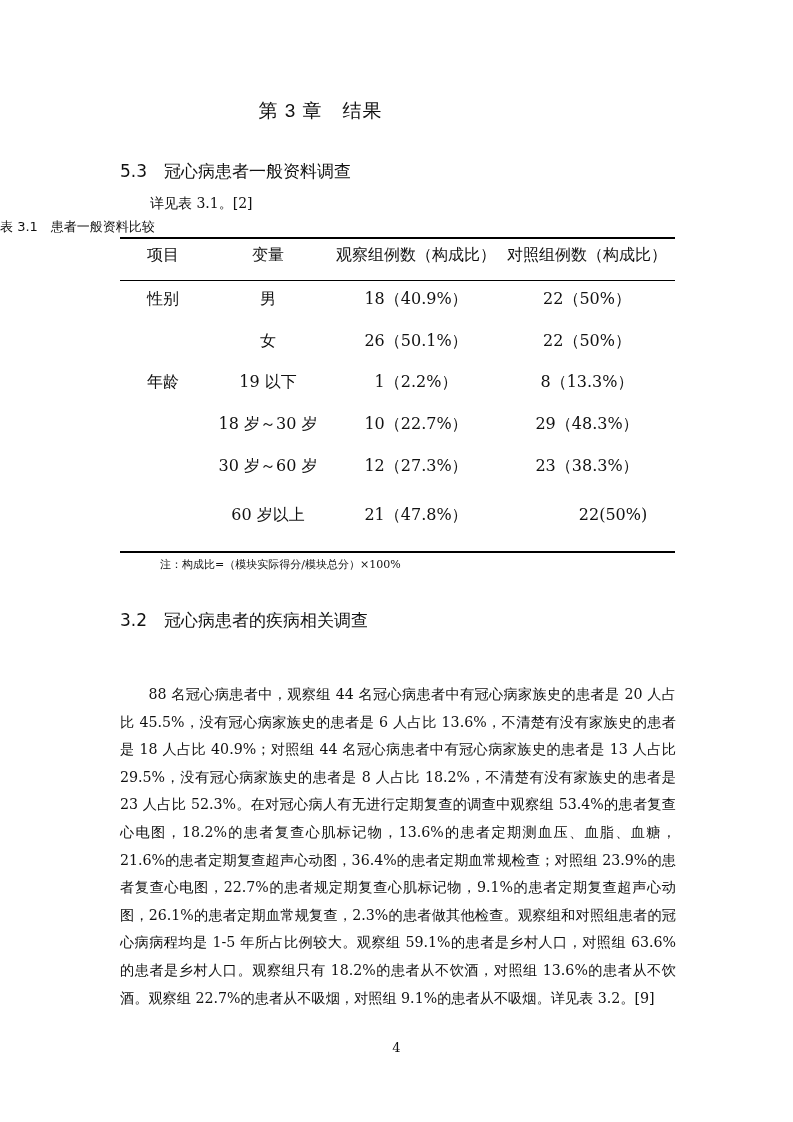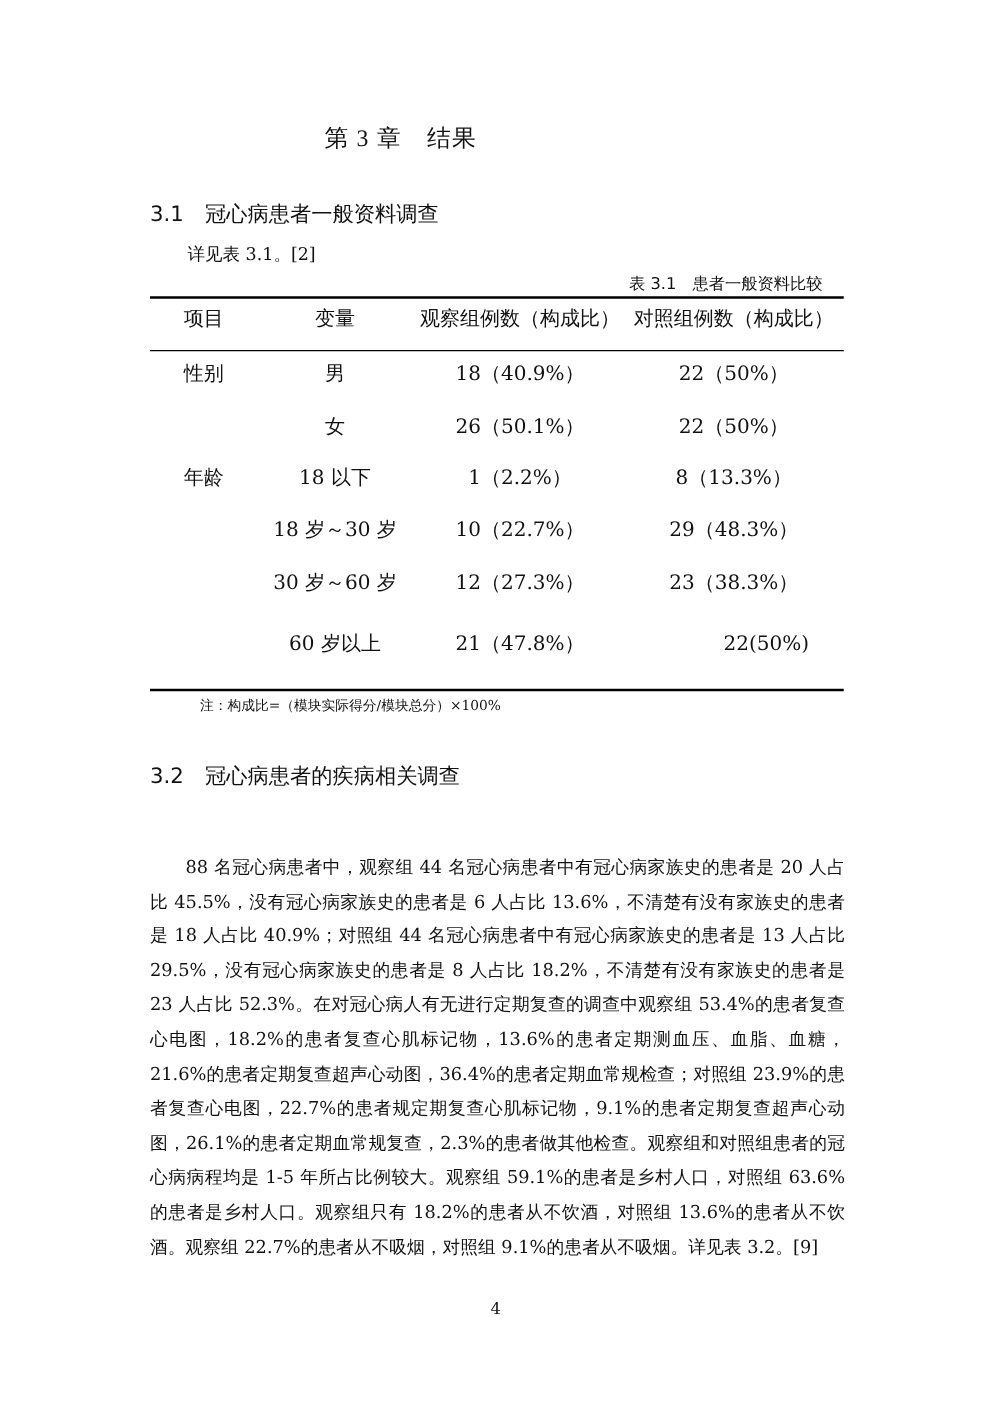--- a/index.html
+++ b/index.html
@@ -1,40 +1,40 @@
 <!DOCTYPE html>
 <html><head>
 <meta charset="utf-8">
 <style>
   html, body { margin:0; padding:0; background:#fff; }
   body { width:793px; height:1122px; position:relative; overflow:hidden;
          font-family:"DejaVu Serif", "Liberation Serif", serif; color:#111; }
   .chapter-title { position:absolute; top:98px; left:0; width:641px; text-align:center;
-         font-family:Liberation Serif, serif; font-size:19px; letter-spacing:1px; }
+         font-family:Liberation Sans, sans-serif; font-size:19px; letter-spacing:1px; }
   .section-title { position:absolute; left:120px; font-family:"DejaVu Sans","Liberation Sans",sans-serif;
          font-size:17px; }
   .section-title .num { display:inline-block; width:44px; }
   .see-table { position:absolute; left:150px; top:195px; font-size:14px; }
-  .table-caption { position:absolute; top:218px; left:0; width:658px; text-align:right;
+  .table-caption { position:absolute; top:218px; left:0; width:658px; text-align:left;
          font-family:"DejaVu Sans","Liberation Sans",sans-serif; font-size:13px; }
   .rule { position:absolute; left:120px; width:555px; background:#000; }
   .cell { position:absolute; font-size:16px; white-space:nowrap; transform:translateX(-50%); }
   .cell.left { transform:none; }
   .note { position:absolute; left:160px; top:557px; font-size:11px; }
   .para { position:absolute; left:120px; top:645px; width:556px; font-size:14.2px; line-height:27.6px;
           text-align:justify; text-indent:2em;margin-top:36px; }
   .page-num { position:absolute; top:1040px; left:0; width:793px; text-align:center; font-size:13px; }
 </style>
 </head>
 <body>
 
 <div class="chapter-title">第 3 章　结果</div>
 
 <div class="section-title" style="top:160px;">
-  <span class="num">3.1</span><span>冠心病患者一般资料调查</span>
+  <span class="num">5.3</span><span>冠心病患者一般资料调查</span>
 </div>
 
 <div class="see-table">详见表 3.1。[2]</div>
 
 <div class="table-caption">表 3.1　患者一般资料比较</div>
 
 <div>
   <div class="rule" style="top:237px;height:2px;"></div>
 
   <div class="cell left" style="left:147px;top:245px;">项目</div>
@@ -51,21 +51,21 @@
     <div class="cell" style="left:587px;top:289px;">22（50%）</div>
   </div>
   <div>
     <div class="cell left" style="left:147px;top:331px;"></div>
     <div class="cell" style="left:268px;top:331px;">女</div>
     <div class="cell" style="left:416px;top:331px;">26（50.1%）</div>
     <div class="cell" style="left:587px;top:331px;">22（50%）</div>
   </div>
   <div>
     <div class="cell left" style="left:147px;top:372px;">年龄</div>
-    <div class="cell" style="left:268px;top:372px;">18 以下</div>
+    <div class="cell" style="left:268px;top:372px;">19 以下</div>
     <div class="cell" style="left:416px;top:372px;">1（2.2%）</div>
     <div class="cell" style="left:587px;top:372px;">8（13.3%）</div>
   </div>
   <div>
     <div class="cell left" style="left:147px;top:414px;"></div>
     <div class="cell" style="left:268px;top:414px;">18 岁～30 岁</div>
     <div class="cell" style="left:416px;top:414px;">10（22.7%）</div>
     <div class="cell" style="left:587px;top:414px;">29（48.3%）</div>
   </div>
   <div>

